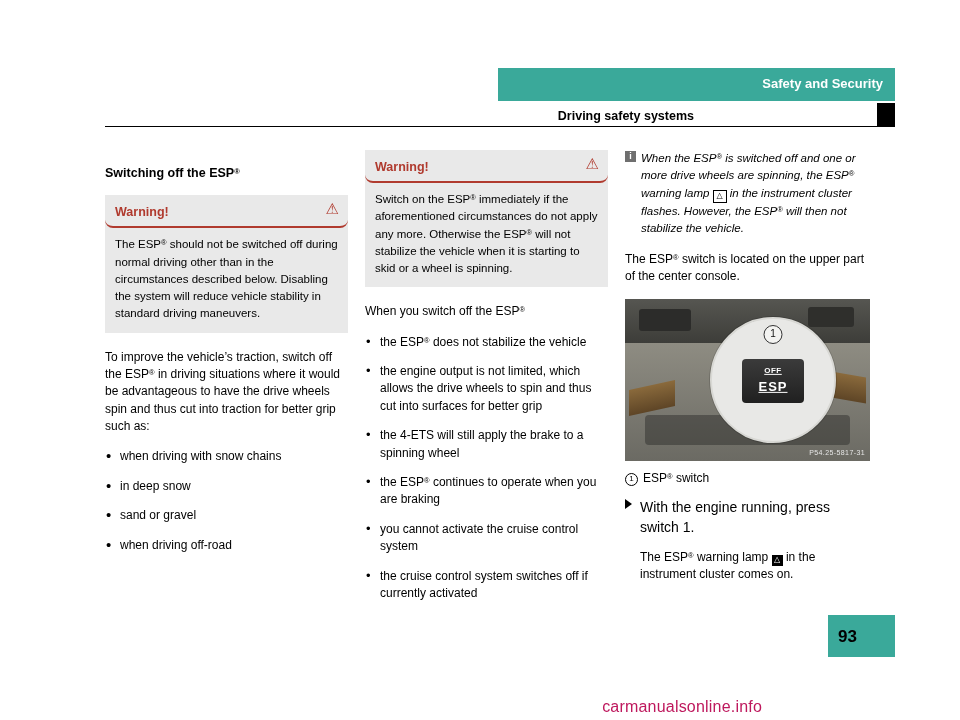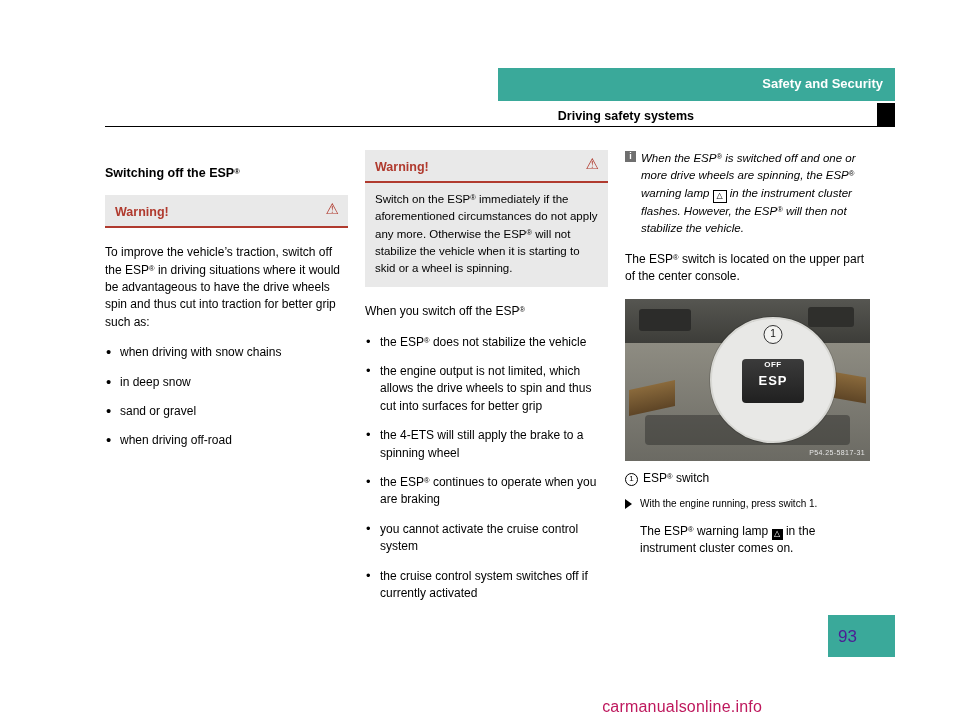--- a/index.html
+++ b/index.html
@@ -108,21 +108,21 @@
     top: 6px;
     color: #b03a2e;
     font-size: 15px;
     line-height: 1;
   }
   .warn-body {
     padding: 8px 10px 10px 10px;
     font-size: 11.5px;
     line-height: 1.5;
   }
-  .warn.red-head .warn-head { border-bottom: 2px solid #b03a2e; }
+  .warn.red-head .warn-head { border-bottom: 2px solid #b03a2e; border-radius: 8px; }
 
   
   ul.bul {
     list-style: none;
     margin: 0 0 0 0;
     padding: 0;
   }
   ul.bul li {
     position: relative;
     padding-left: 15px;
@@ -244,22 +244,24 @@
     position: absolute;
     left: 50%; top: 50%;
     transform: translate(-50%, -48%);
     width: 62px; height: 44px;
     background: linear-gradient(#3b3b3b, #202020);
     border-radius: 4px;
     color: #ffffff;
     text-align: center;
     font-size: 8px;
     font-weight: bold;
+    padding-top: 6px;
     box-sizing: border-box;
     letter-spacing: 0.5px;
+    text-decoration: underline;
   }
   .photo .callout .sw .esp {
     font-size: 13px;
     letter-spacing: 1px;
     margin-top: 2px;
   }
   .photo .callout .num {
     position: absolute;
     left: 50%; top: 6px;
     transform: translateX(-50%);
@@ -292,21 +294,21 @@
     font-size: 8px;
     line-height: 10px;
     text-align: center;
     margin-right: 5px;
     vertical-align: 1px;
   }
   .step {
     position: relative;
     padding-left: 15px;
     margin-bottom: 11px;
-    font-size: 10px;
+    font-size: 14px;
     line-height: 1.45;
   }
   .step .arrow {
     position: absolute;
     left: 0; top: 2px;
     width: 0; height: 0;
     border-top: 5px solid transparent;
     border-bottom: 5px solid transparent;
     border-left: 7px solid #000000;
   }
@@ -321,23 +323,23 @@
     left: 828px;
     top: 615px;
     width: 67px;
     height: 42px;
     background: #3aa99a;
   }
   .footer-bar .pgnum {
     position: absolute;
     left: 10px;
     top: 12px;
-    color: #4c1d95;
+    color: #000000;
     font-size: 17px;
-    font-weight: normal;
+    font-weight: bold;
   }
   .watermark {
     position: absolute;
     right: 10px;
     bottom: 4px;
     font-size: 16px;
     color: #be185d;
     letter-spacing: 0.2px;
   }
 </style>
@@ -353,20 +355,23 @@
   <div class="subheader-rule"></div>
   <div class="subheader-tab"></div>
 
   <div class="col col1">
     <h2 class="sec-title"><span>Switching off the ESP</span><sup class="reg">®</sup></h2>
 
     <div class="warn red-head">
       <div class="warn-head">
         <span class="wlabel">Warning!</span>
         <span class="wtri">⚠</span>
+      </div>
+      <div class="warn-body">
+        <span>The ESP</span><sup class="reg">®</sup><span> should not be switched off during normal driving other than in the circumstances described below. Disabling the system will reduce vehicle stability in standard driving maneuvers.</span>
       </div>
     </div>
 
     <p class="body"><span>To improve the vehicle’s traction, switch off the ESP</span><sup class="reg">®</sup><span> in driving situations where it would be advantageous to have the drive wheels spin and thus cut into traction for better grip such as:</span></p>
 
     <ul class="bul dash">
       <li>when driving with snow chains</li>
       <li>in deep snow</li>
       <li>sand or gravel</li>
       <li>when driving off-road</li>

